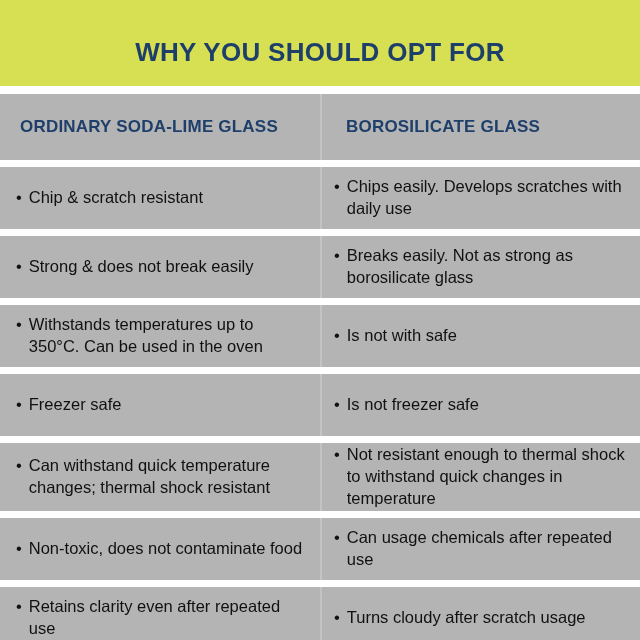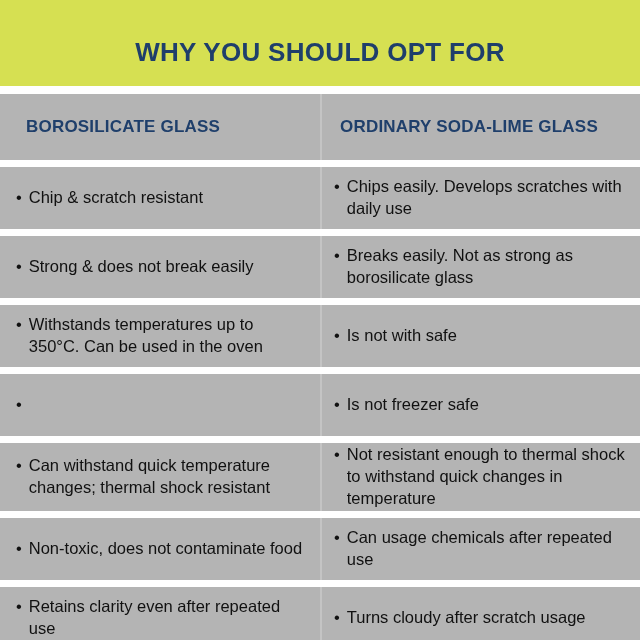--- a/index.html
+++ b/index.html
@@ -122,26 +122,26 @@
 
 <div id="infographic">
 
   <div class="title-banner">
     <div class="title-line">WHY YOU SHOULD OPT FOR</div>
   </div>
 
   <div class="table-area">
 
     <div class="row header-row">
+      <div class="cell right">
+        <span class="header-label">ORDINARY SODA-LIME GLASS</span>
+      </div>
       <div class="cell left">
         <span class="header-label">BOROSILICATE GLASS</span>
       </div>
-      <div class="cell right">
-        <span class="header-label">ORDINARY SODA-LIME GLASS</span>
-      </div>
     </div>
 
     <div class="row data-row">
       <div class="cell left">
         <div class="bullet-item">
           <span class="bullet-dot">•</span>
           <span class="bullet-text">Chip &amp; scratch resistant</span>
         </div>
       </div>
       <div class="cell right">
@@ -179,20 +179,21 @@
           <span class="bullet-dot">•</span>
           <span class="bullet-text">Is not with safe</span>
         </div>
       </div>
     </div>
 
     <div class="row data-row">
       <div class="cell left">
         <div class="bullet-item">
           <span class="bullet-dot">•</span>
+          <span class="bullet-text">Freezer safe</span>
         </div>
       </div>
       <div class="cell right">
         <div class="bullet-item">
           <span class="bullet-dot">•</span>
           <span class="bullet-text">Is not freezer safe</span>
         </div>
       </div>
     </div>
 

